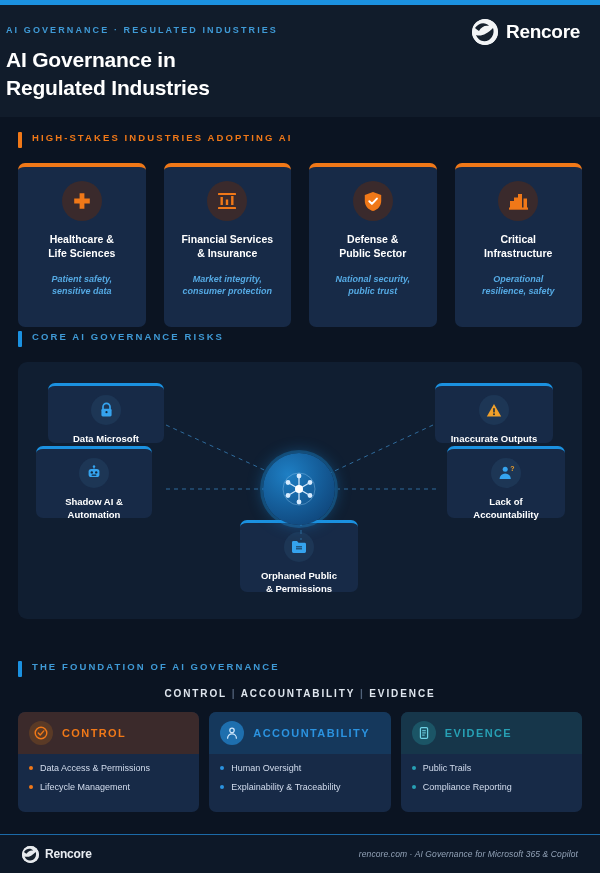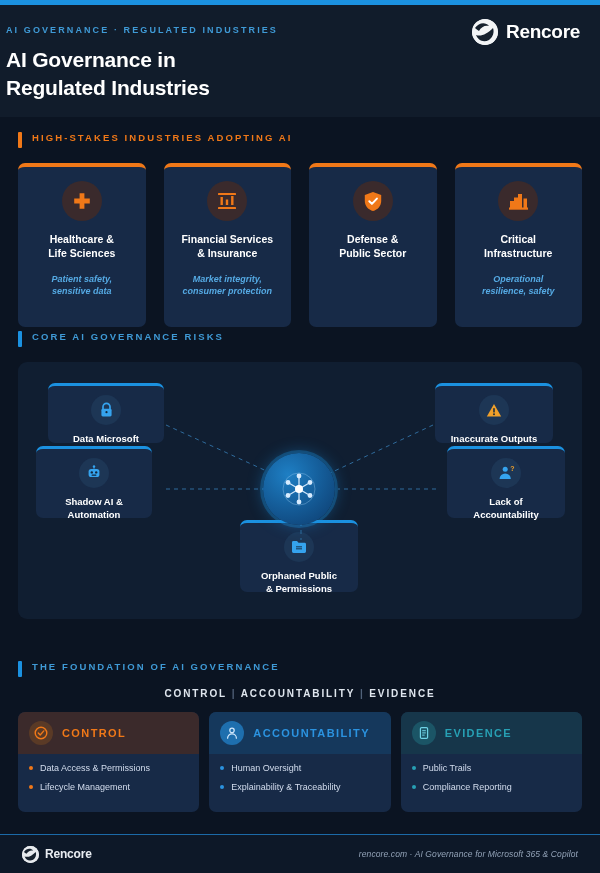--- a/index.html
+++ b/index.html
@@ -368,20 +368,24 @@
     <div class="ind-card">
       <div class="ind-icon">
         <svg width="20" height="21" viewBox="0 0 20 21">
           <path d="M10 1 L18.2 4.1 V10 C18.2 15.2 14.6 18.7 10 20 C5.4 18.7 1.8 15.2 1.8 10 V4.1 Z" fill="#f07818"></path>
           <path d="M6.3 10.3 L8.9 12.9 L13.9 7.6" stroke="#ffffff" stroke-width="2" fill="none" stroke-linecap="round" stroke-linejoin="round"></path>
         </svg>
       </div>
       <div class="ind-title">
         <div>Defense &amp;</div>
         <div>Public Sector</div>
+      </div>
+      <div class="ind-sub">
+        <div>National security,</div>
+        <div>public trust</div>
       </div>
     </div>
 
     <div class="ind-card">
       <div class="ind-icon">
         <svg width="21" height="20" viewBox="0 0 21 20">
           <path d="M2 17.5 V10 h4 V6.5 h4 V3 h4 v14.5 Z" fill="#f07818"></path>
           <rect x="15.5" y="7.5" width="3.5" height="10" fill="#f07818"></rect>
           <rect x="1" y="16.5" width="19" height="2.2" fill="#f07818"></rect>
         </svg>

